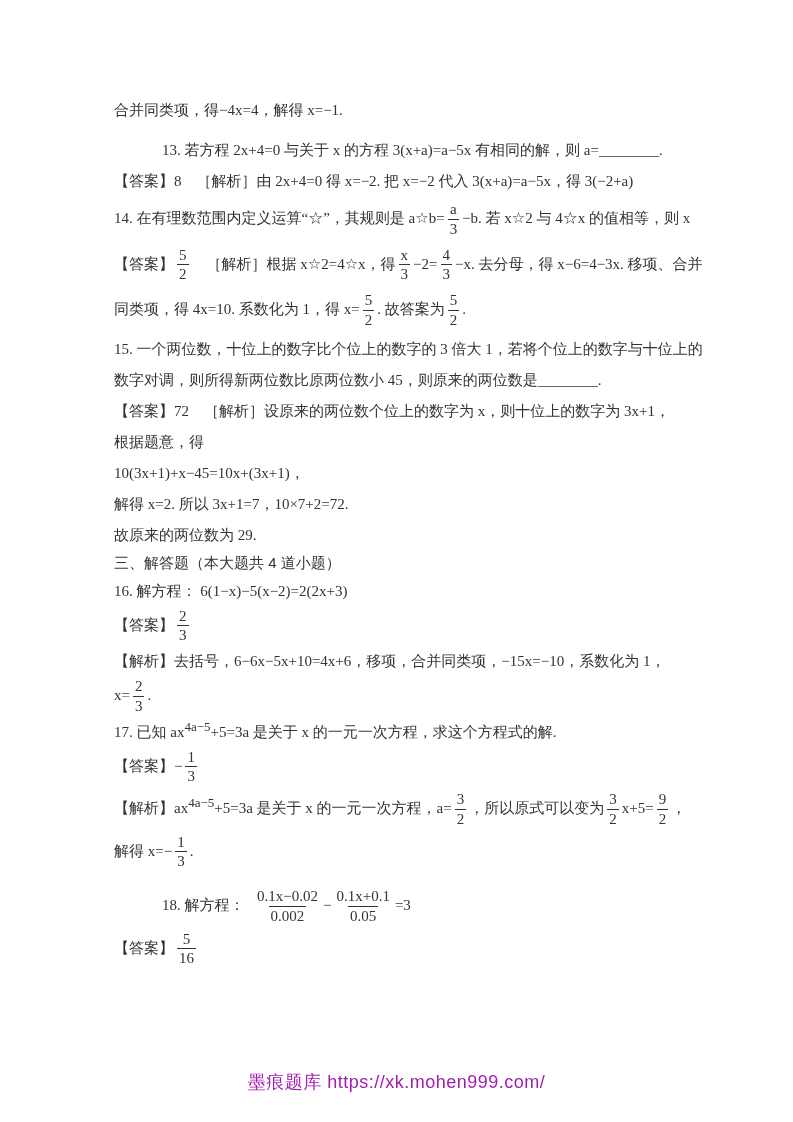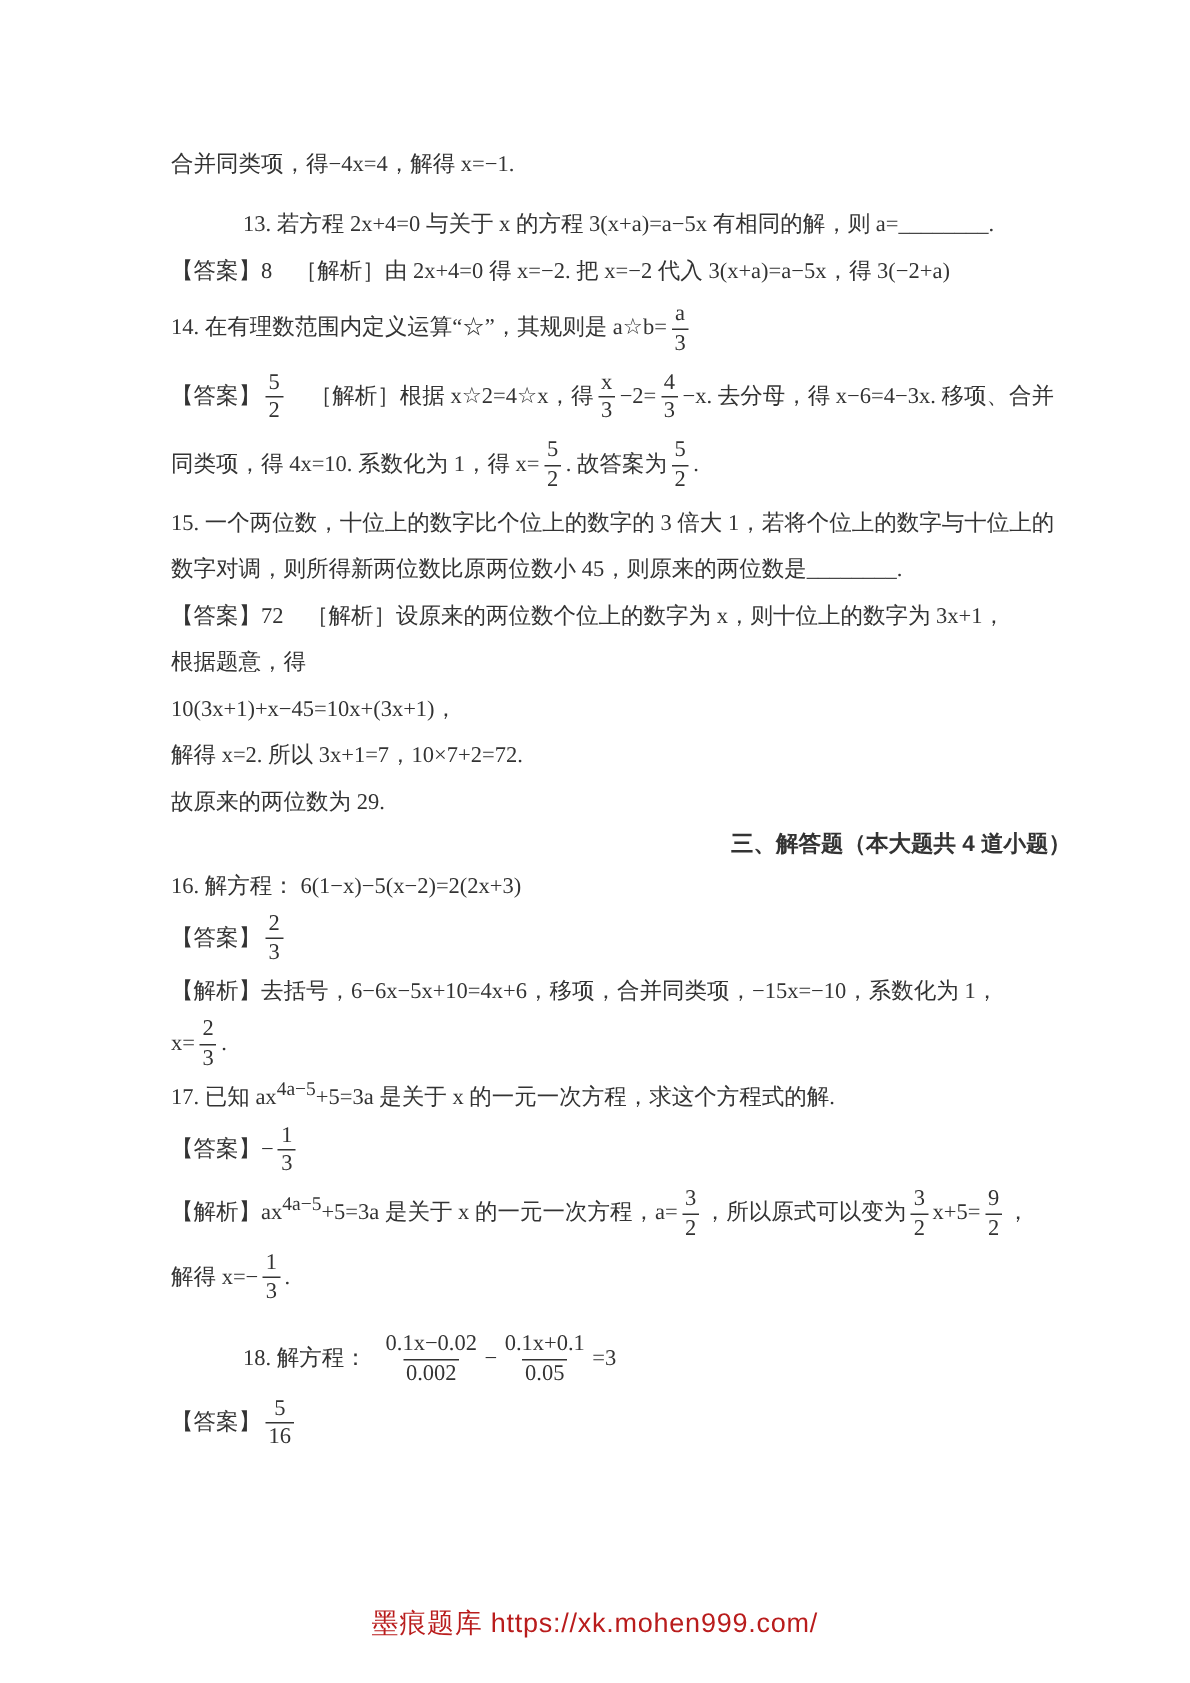--- a/index.html
+++ b/index.html
@@ -19,62 +19,61 @@
     font-size: 15px;
   }
   .line {
     white-space: nowrap;
     line-height: 26px;
     margin-bottom: 5px;
   }
   .tight { margin-bottom: 2px; }
   .mt-lg { margin-top: 14px; margin-left: 48px; }
   .heading {
-    font-weight: bold;
+    font-weight: normal;
     font-family: "Liberation Sans", "DejaVu Sans", sans-serif;
     font-size: 15px;
-    text-align: right;
   }
   .frac {
     display: inline-flex;
     flex-direction: column;
     align-items: center;
     vertical-align: middle;
     line-height: 1.25;
     margin: 1px 3px;
     text-align: center;
   }
   .frac > span { display: block; padding: 0 2px; }
   .frac .fd { border-top: 1px solid #333333; }
   sup.sup { font-size: 13px; line-height: 1; }
   .footer {
     position: absolute;
     left: 0; bottom: 28px;
     width: 100%;
     text-align: center;
     font-family: "Liberation Sans", "DejaVu Sans", sans-serif;
     font-size: 18px;
-    color: #b91c1c;
+    color: #a21caf;
     letter-spacing: 0.5px;
   }
 </style>
 </head>
 <body>
 
 <div class="content">
 
   <div class="line">合并同类项，得−4x=4，解得 x=−1.</div>
 
   <div class="line mt-lg">13. 若方程 2x+4=0 与关于 x 的方程 3(x+a)=a−5x 有相同的解，则 a=________.</div>
   <div class="line">【答案】8　［解析］由 2x+4=0 得 x=−2. 把 x=−2 代入 3(x+a)=a−5x，得 3(−2+a)</div>
 
   <div class="line"><span>14. 在有理数范围内定义运算“☆”，其规则是 a☆b=</span><span class="frac">
         <span class="fn">a</span>
         <span class="fd">3</span>
-      </span></div>
+      </span><span>−b. 若 x☆2 与 4☆x 的值相等，则 x</span></div>
   <div class="line"><span>【答案】</span><span class="frac">
         <span class="fn">5</span>
         <span class="fd">2</span>
       </span><span>　［解析］根据 x☆2=4☆x，得</span><span class="frac">
         <span class="fn">x</span>
         <span class="fd">3</span>
       </span><span>−2=</span><span class="frac">
         <span class="fn">4</span>
         <span class="fd">3</span>
       </span><span>−x. 去分母，得 x−6=4−3x. 移项、合并</span></div>

